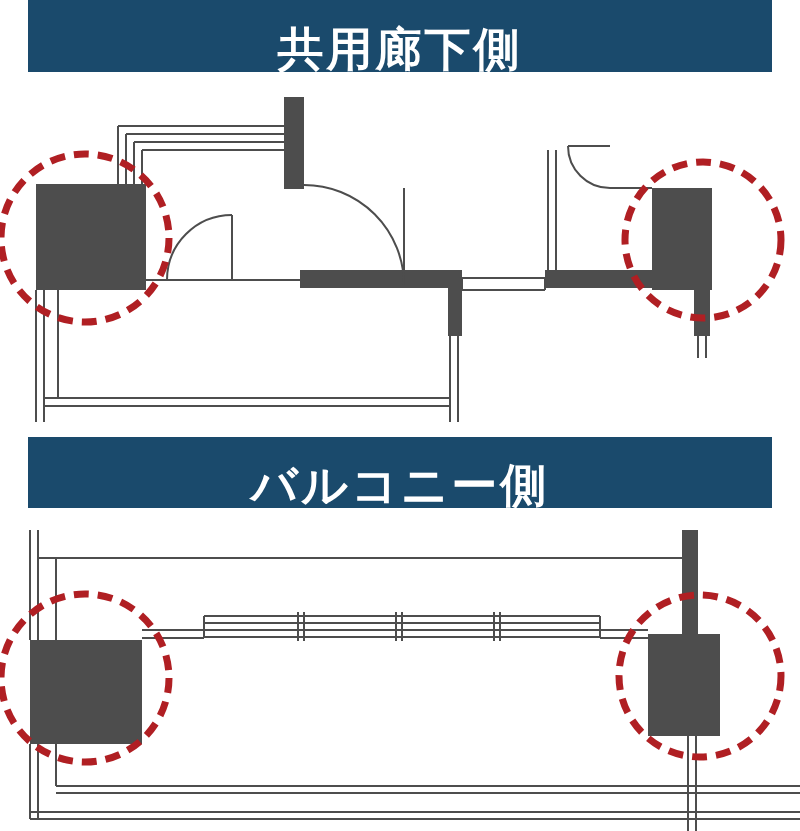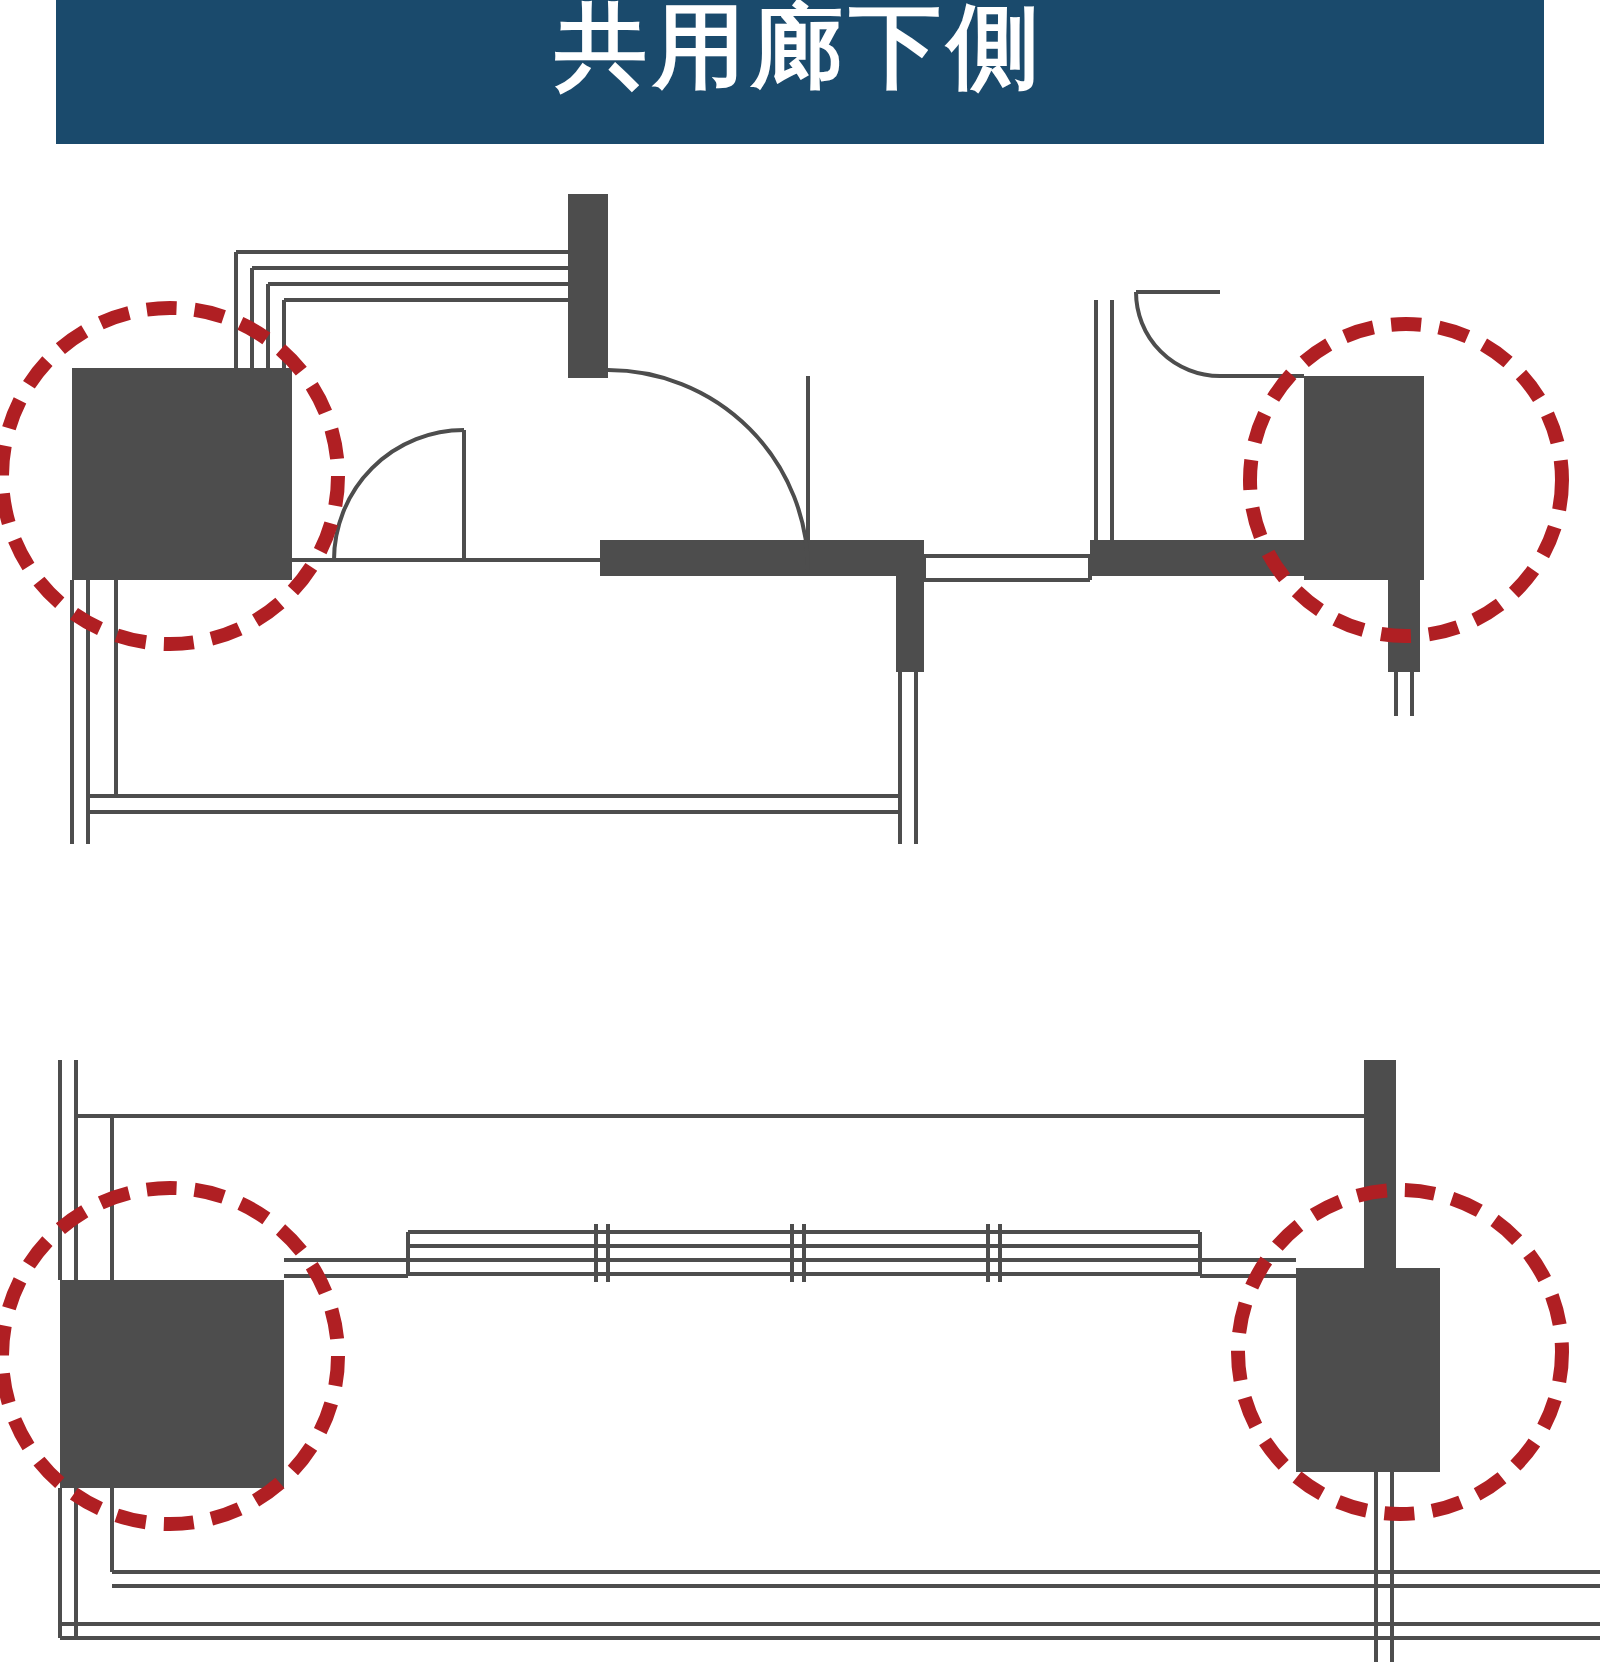--- a/index.html
+++ b/index.html
@@ -9,21 +9,21 @@
     --line:#4d4d4d;
     --highlight:#b01f23;
     --page-bg:#ffffff;
   }
   *{margin:0;padding:0;box-sizing:border-box;}
   body{font-family:"Liberation Sans",sans-serif;background:var(--page-bg);}
   .page{position:relative;width:800px;height:831px;background:var(--page-bg);overflow:hidden;}
   .plan-svg{position:absolute;left:0;top:0;}
   .header{
     position:absolute;left:28px;width:744px;
-    display:flex;align-items:flex-start;justify-content:center;
+    display:flex;align-items:flex-end;justify-content:center;
     background:var(--header-bg);
   }
   .header-corridor{top:0;height:72px;}
   .header-balcony{top:437px;height:71px;}
   .header-title{
     color:var(--header-text);
     font-size:46px;font-weight:bold;letter-spacing:3px;line-height:1;
     white-space:nowrap;
   }
   .wall{fill:var(--wall);stroke:none;}
@@ -86,14 +86,17 @@
 
       <circle class="hl" cx="85" cy="678" r="84"></circle>
       <circle class="hl" cx="700" cy="676" r="81"></circle>
     </g>
   </svg>
 
   <div class="header header-corridor">
     <span class="header-title">共用廊下側</span>
   </div>
 
+  <div class="header header-balcony">
+    <span class="header-title">バルコニー側</span>
+  </div>
 
 </div>
 
 </body></html>

